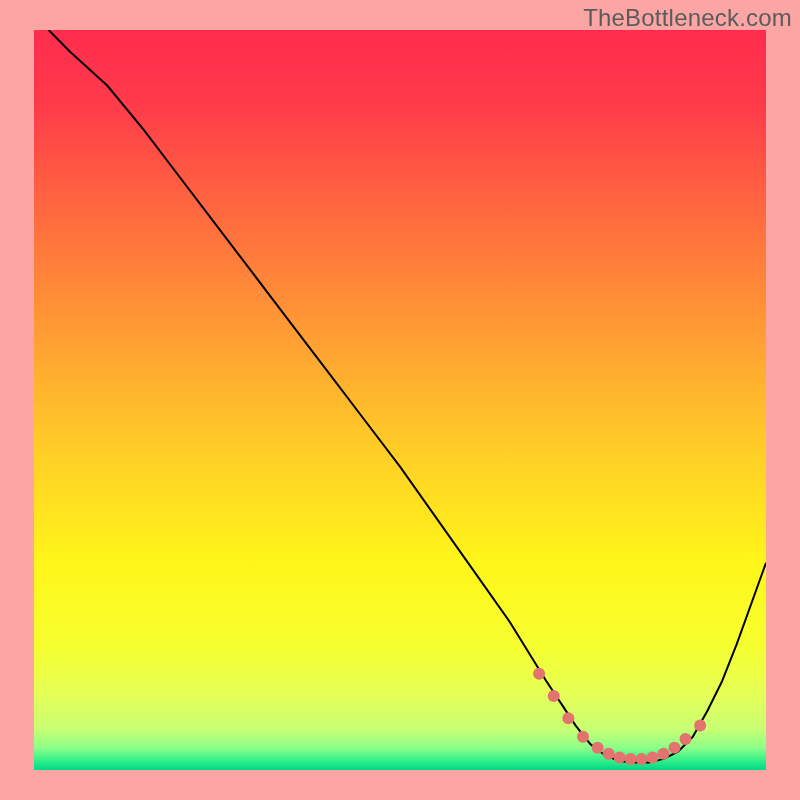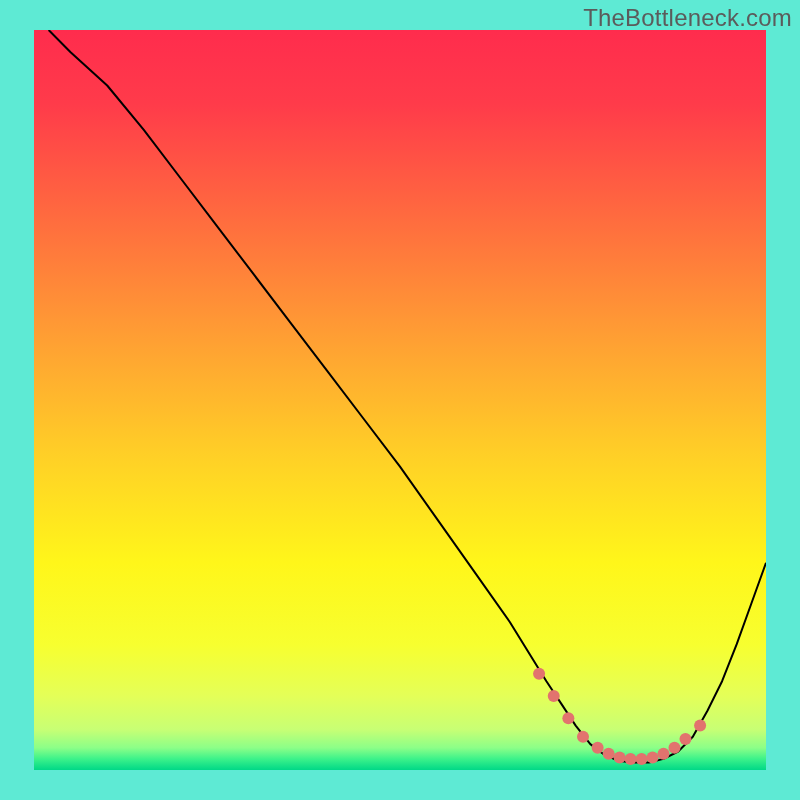--- a/index.html
+++ b/index.html
@@ -8,21 +8,21 @@
     width: 800px;
     height: 800px;
     background: #000;
     overflow: hidden;
     font-family: Arial, Helvetica, sans-serif;
   }
   .frame {
     position: relative;
     width: 800px;
     height: 800px;
-    background: #5eead4;
+    background: #fca5a5;
     text-align: right;
   }
   .watermark {
     position: absolute;
     top: 4px;
     right: 8px;
     color: #5b5b5b;
     font-size: 24px;
     font-weight: 400;
     letter-spacing: 0.2px;

